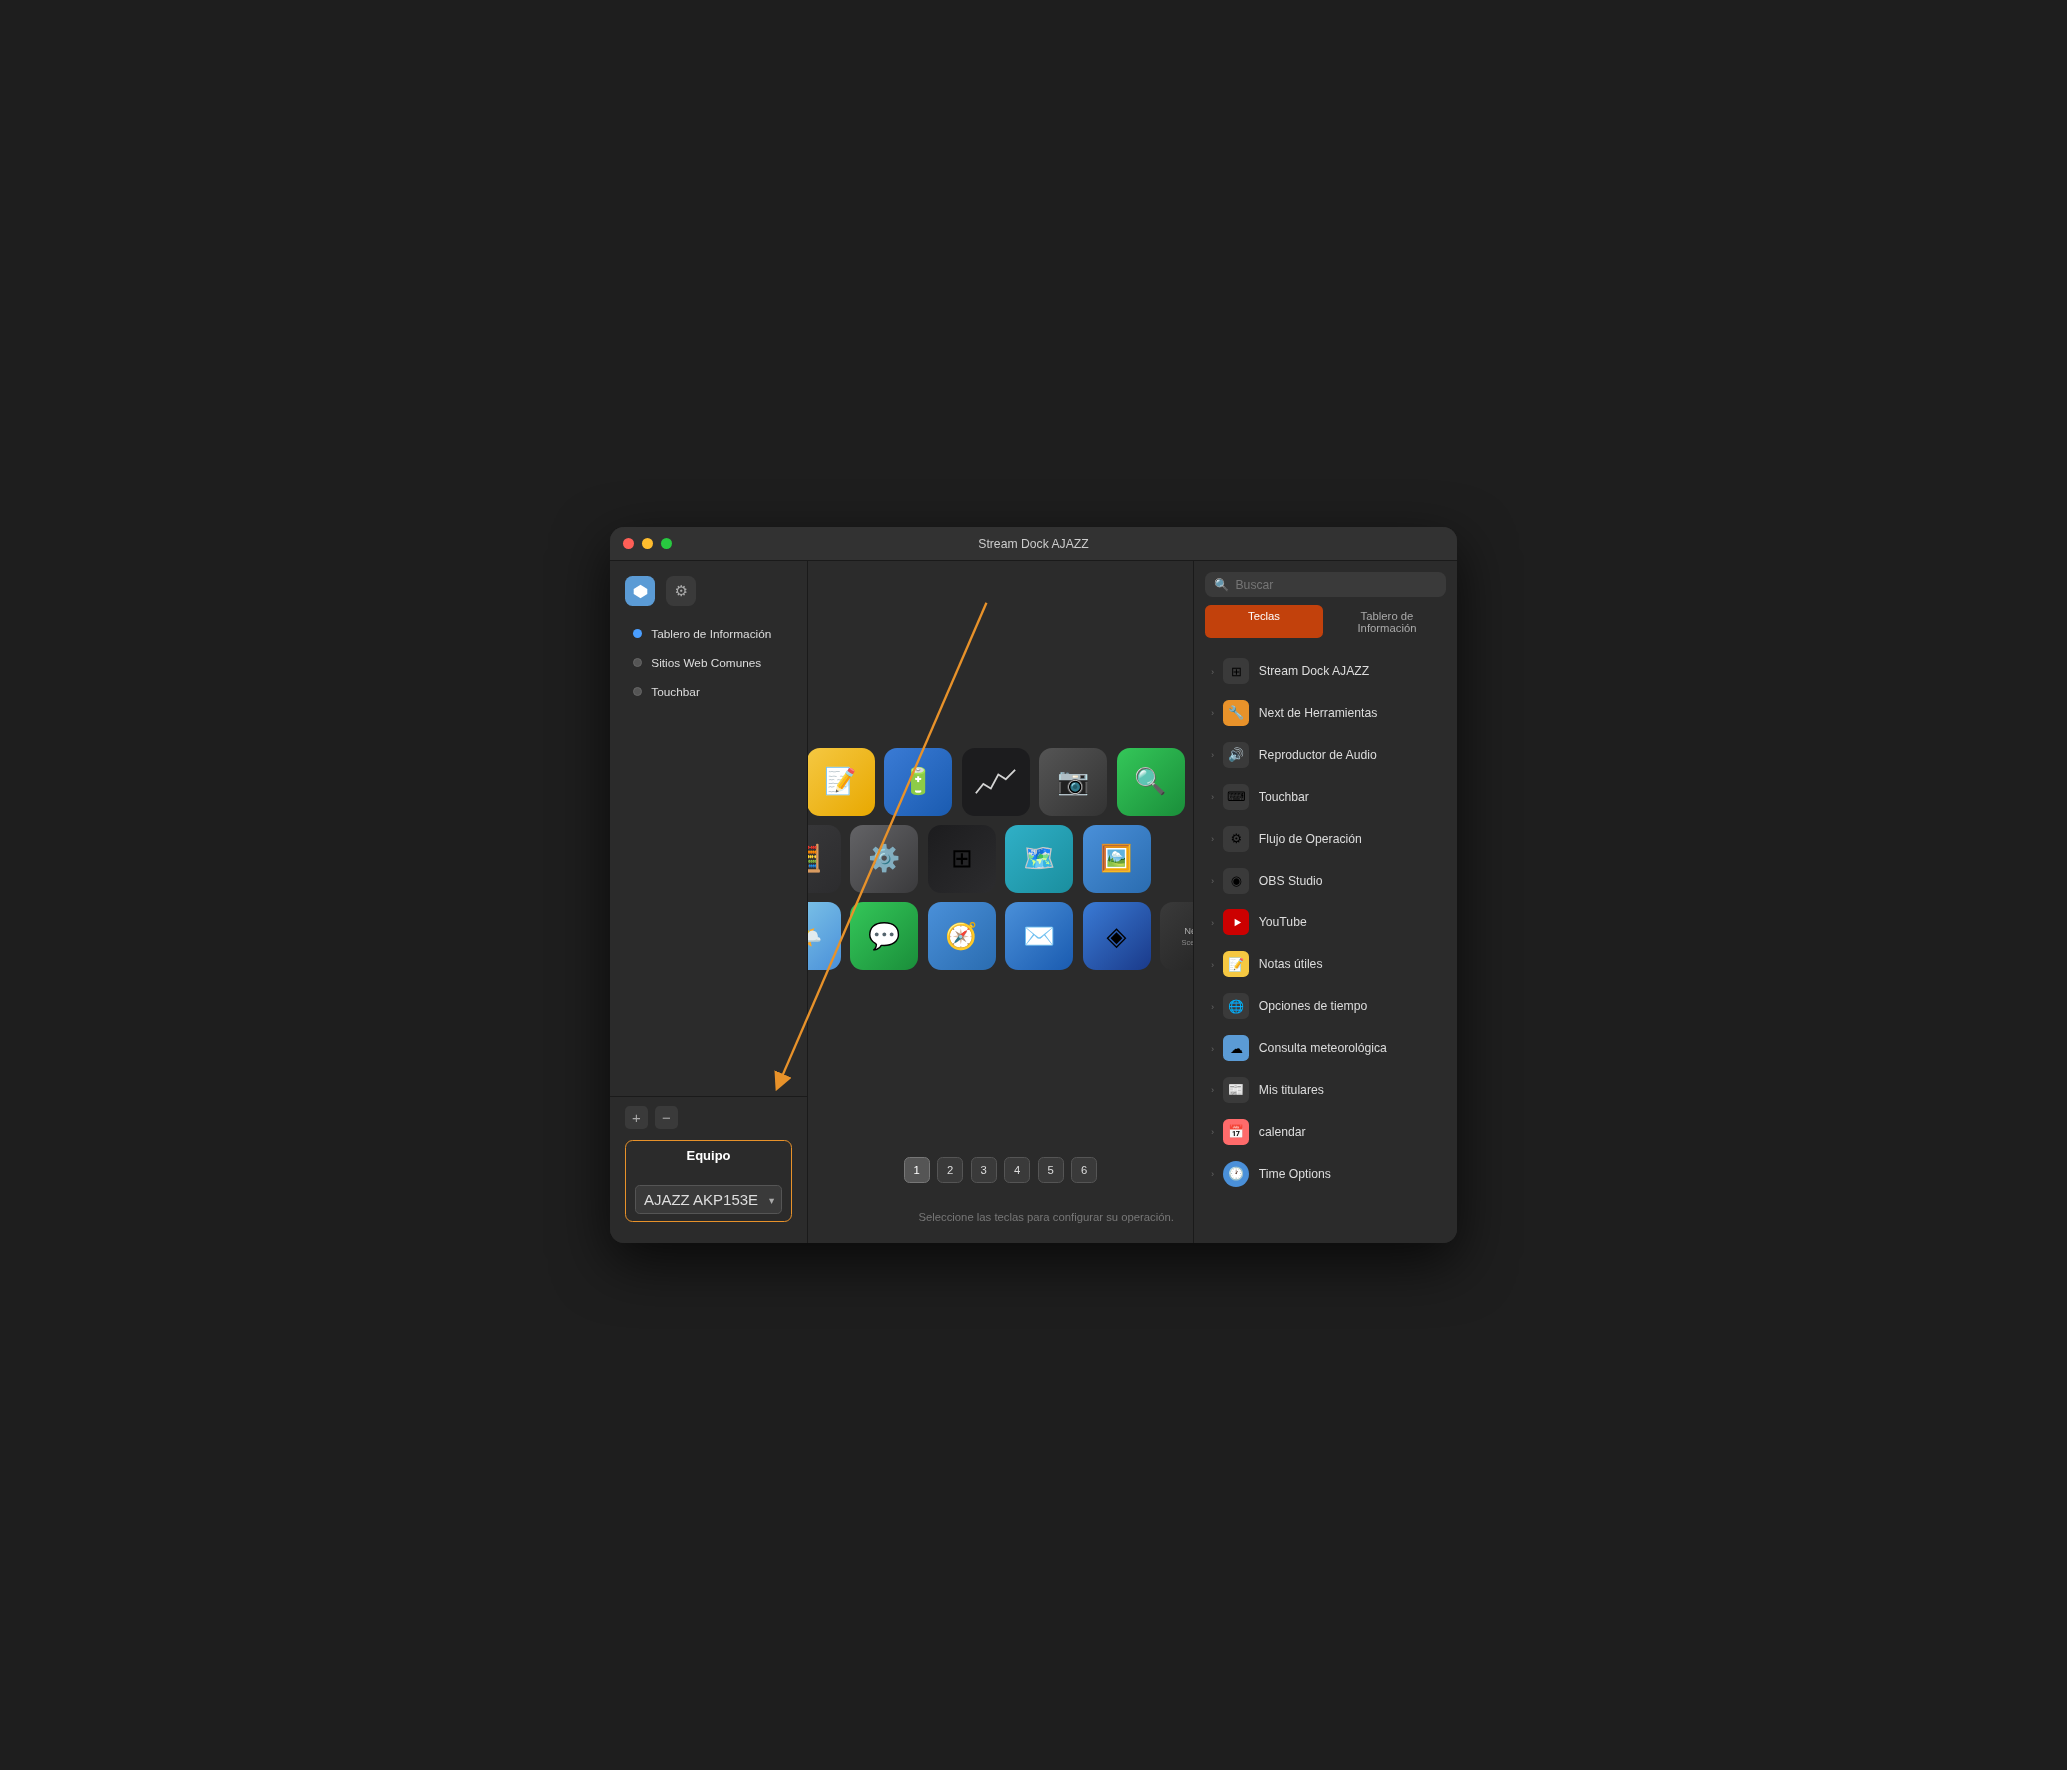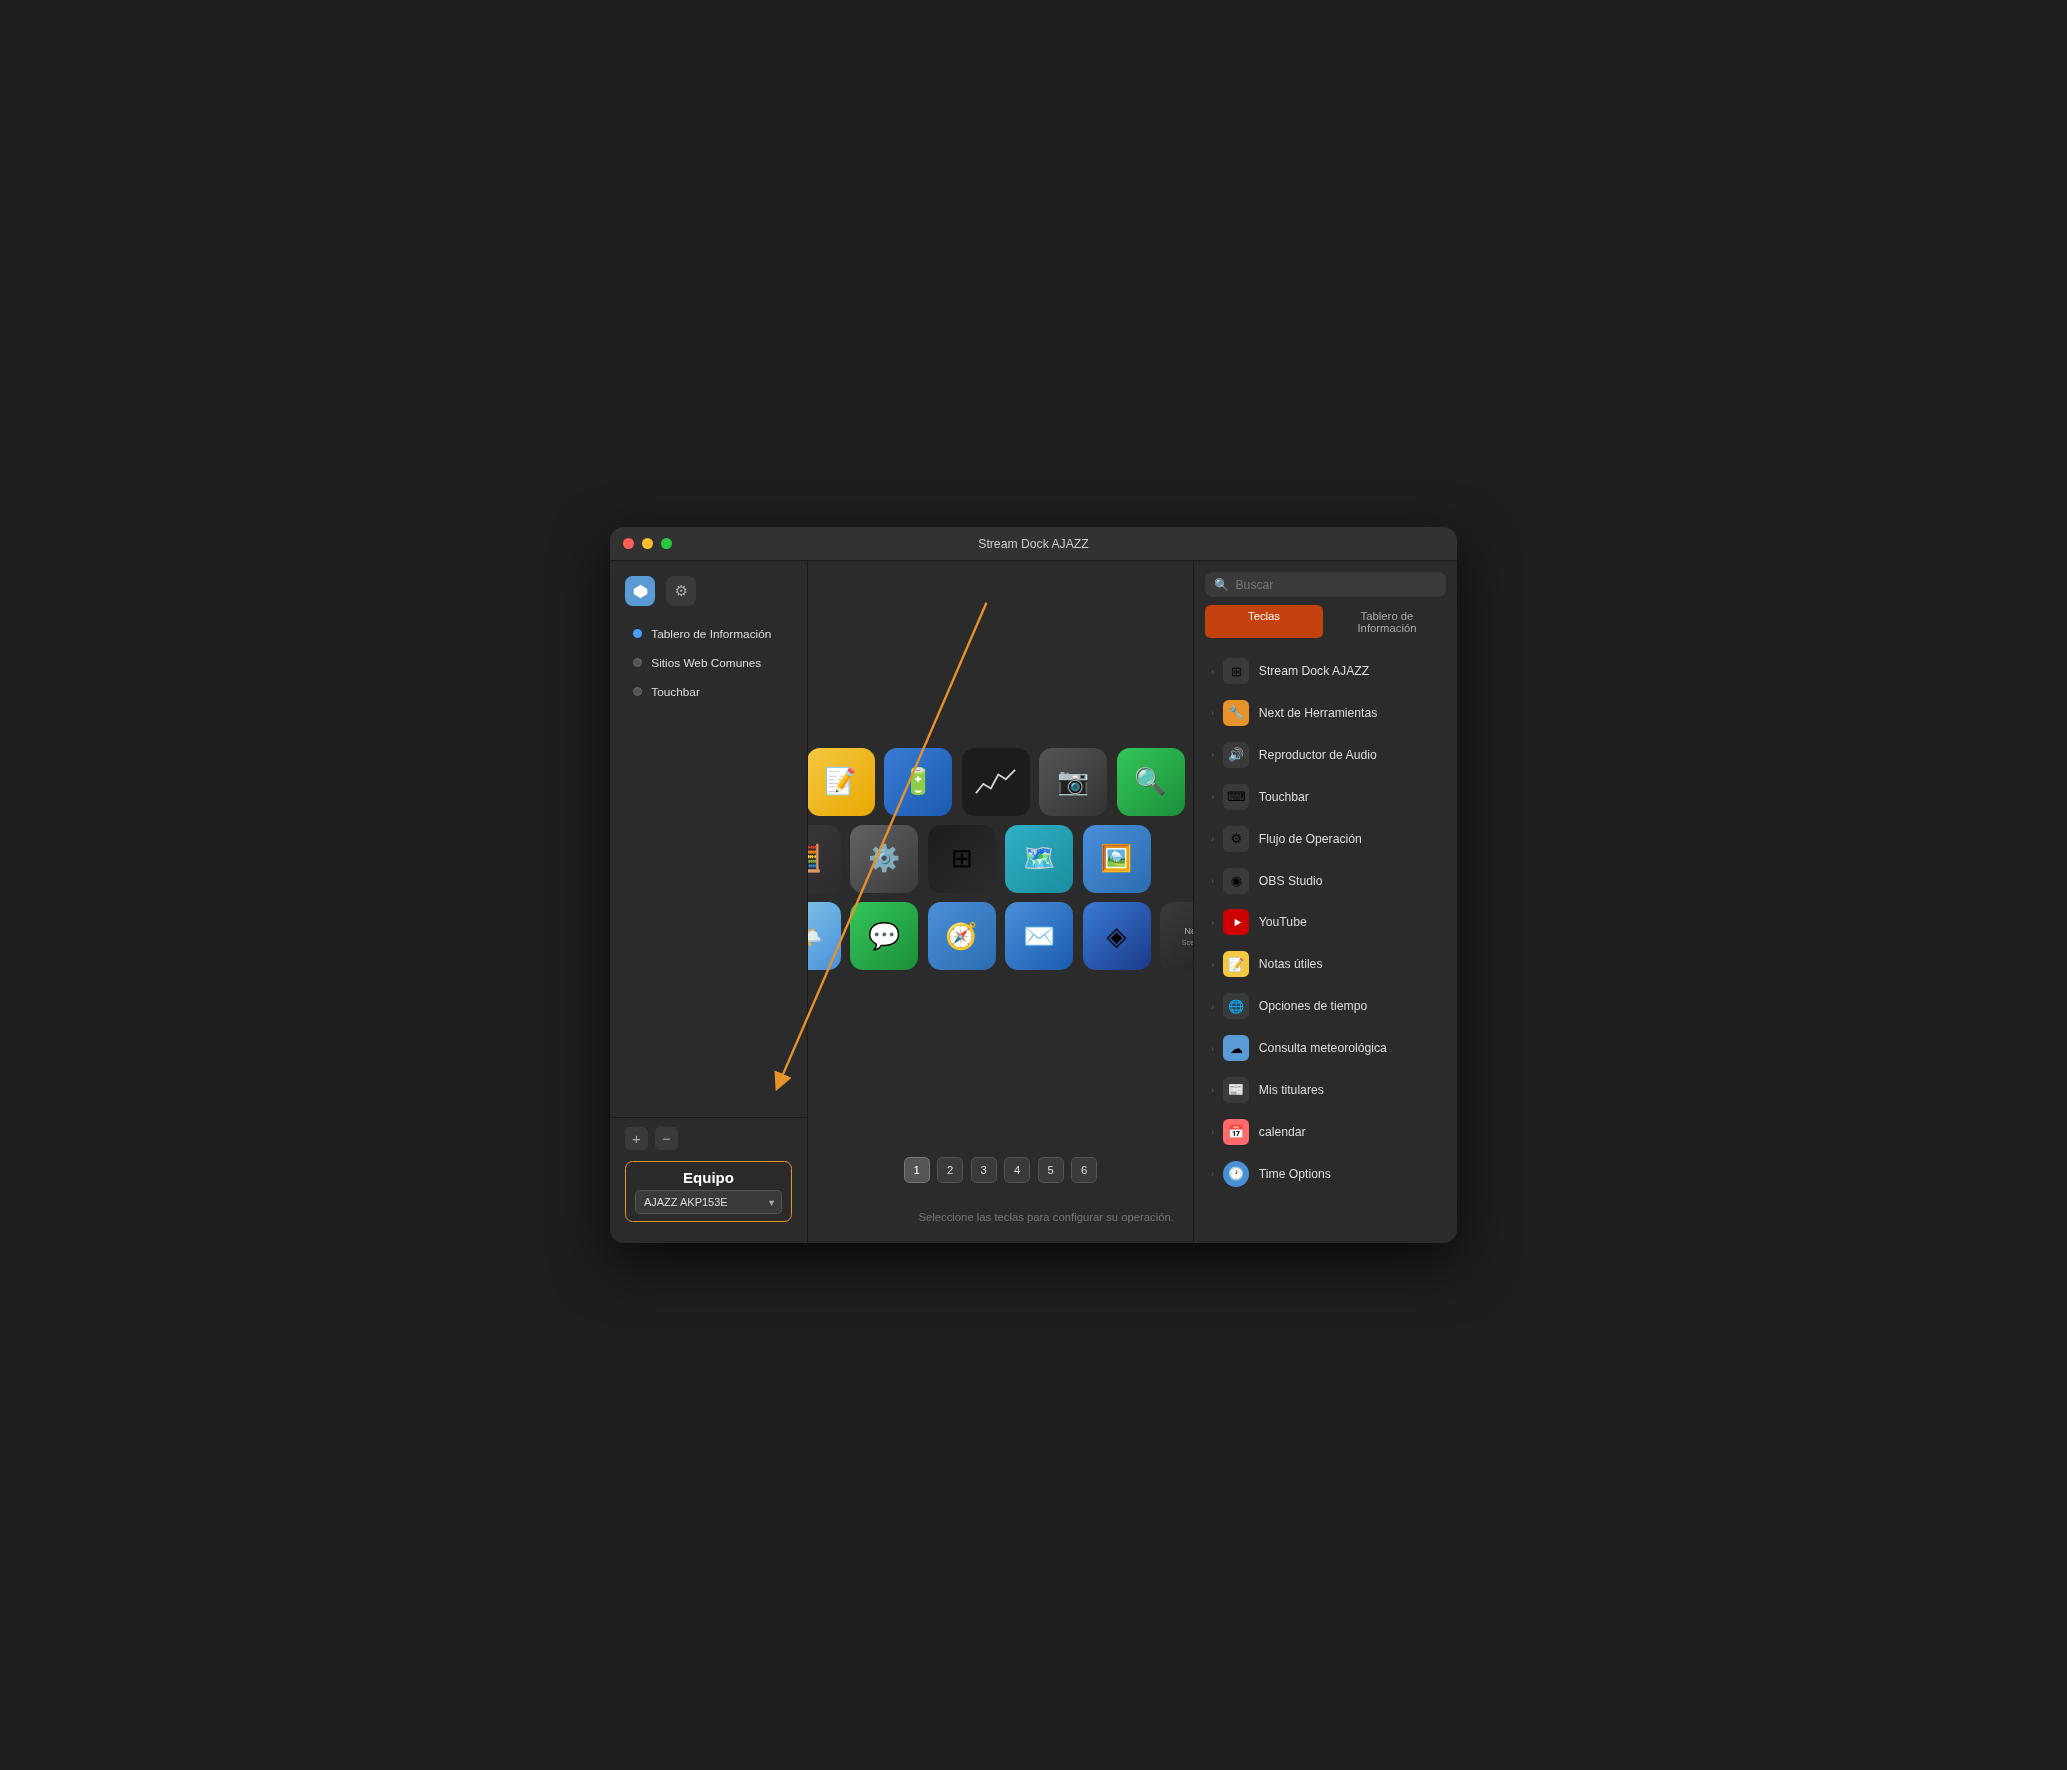--- a/index.html
+++ b/index.html
@@ -137,37 +137,37 @@
       font-size: 15px;
       line-height: 1;
     }
     .equipo-box {
       border: 1.9px solid #e8922a;
       border-radius: 7.5px;
       padding: 7.5px 9.4px;
       background: #2b2b2b;
     }
     .equipo-label {
-      font-size: 15px;
+      font-size: 13px;
       font-weight: 600;
       color: #fff;
       text-align: center;
-      margin-bottom: 4px;
+      margin-bottom: 22px;
     }
     .equipo-select-wrapper {
       position: relative;
     }
     .equipo-select-wrapper select {
       width: 100%;
       background: #3a3a3a;
       color: #ddd;
       border: 0.9px solid #555;
       border-radius: 4.7px;
       padding: 4.7px 7.5px;
-      font-size: 11px;
+      font-size: 15px;
       cursor: pointer;
       appearance: none;
       -webkit-appearance: none;
     }
     .equipo-select-chevron {
       position: absolute;
       right: 7.5px;
       top: 50%;
       transform: translateY(-50%);
       color: #aaa;

